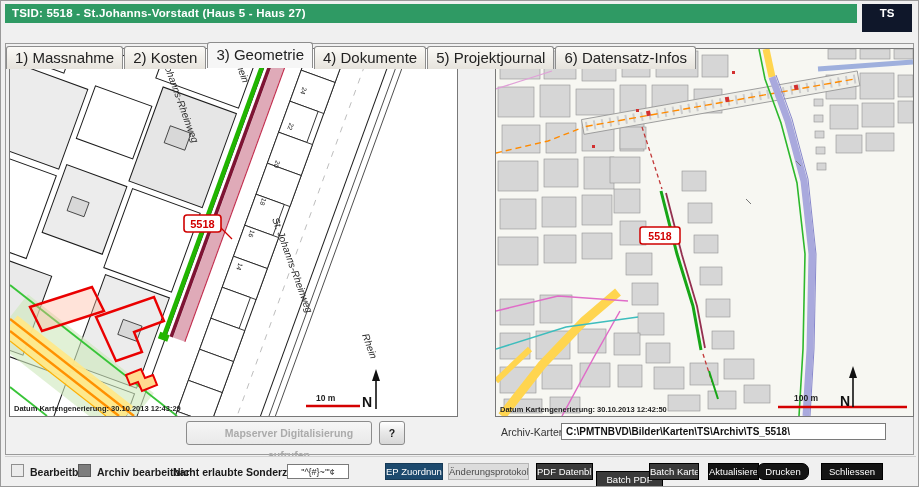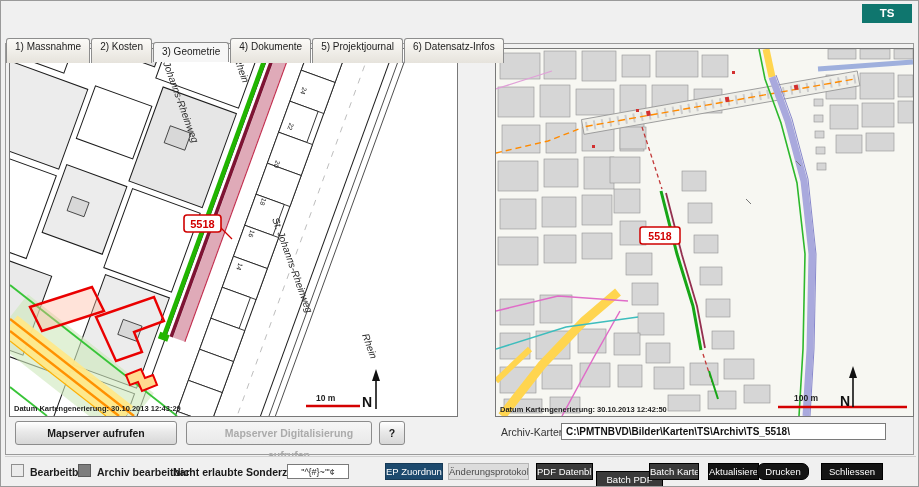--- a/index.html
+++ b/index.html
@@ -1,22 +1,22 @@
 <!DOCTYPE html>
 <html><head>
 <meta charset="utf-8">
 <style>
   html,body{margin:0;padding:0;background:#d8d8d8;font-family:"Liberation Sans",sans-serif;}
   .window{position:relative;width:919px;height:487px;background:#f0f0f0;border:1px solid #9a9a9a;box-sizing:border-box;overflow:hidden;}
   .titlebar{position:absolute;left:4px;top:3px;width:852px;height:19px;background:#2f9a64;color:#fff;
     font-size:11.5px;font-weight:bold;line-height:19px;padding-left:7px;box-sizing:border-box;letter-spacing:.2px;}
-  .ts-badge{position:absolute;left:861px;top:3px;width:50px;height:19px;background:#0f766e;color:#fff;
+  .ts-badge{position:absolute;left:861px;top:3px;width:50px;height:28px;background:#0f172a;color:#fff;
     font-size:11.5px;font-weight:bold;line-height:19px;text-align:center;}
   .tabs{position:absolute;left:5px;top:25px;height:18px;z-index:3;white-space:nowrap;}
-  .tab{display:inline-block;vertical-align:bottom;padding:2px 8px 11px;font-size:10px;color:#222;
+  .tab{display:inline-block;vertical-align:bottom;padding:2px 8px 3px;font-size:15px;color:#222;
     background:linear-gradient(#fbfaf7,#e6e3dc);border:1px solid #8d8d8d;border-bottom:none;
     border-radius:3px 3px 0 0;margin-right:1px;position:relative;top:1px;cursor:default;}
   .tab.active{background:#f6f6f6;top:0;padding-top:3px;padding-bottom:5px;z-index:4;margin-top:16px;}
   .panel{position:absolute;left:4px;top:42px;width:909px;height:412px;background:#f1f1f1;
     border:1px solid #9a9a9a;box-sizing:border-box;}
   .map-frame{position:absolute;border:1px solid #787878;background:#fff;overflow:hidden;}
   #leftMapFrame{left:3px;top:4px;width:447px;height:367px;}
   #rightMapFrame{left:489px;top:4px;width:417px;height:367px;}
   svg{display:block;font-family:"Liberation Sans",sans-serif;}
   .btn3d{position:absolute;height:24px;background:linear-gradient(#ffffff,#e9e9e9 45%,#d7d7d7);
@@ -36,20 +36,23 @@
   .fbtn.navy{background:#1d4a6e;border-color:#163a57;}
   .fbtn.lightgray{background:#dcdcdc;color:#4a4a4a;border-color:#b5b5b5;}
   .fbtn.darkgray{background:#3a3a3a;}
   .fbtn.black{background:#141414;}
 </style>
 </head>
 <body>
 
 <div class="window">
 
+  <div class="titlebar">
+    <span>TSID: 5518  -  St.Johanns-Vorstadt (Haus 5 - Haus 27)</span>
+  </div>
   <div class="ts-badge">TS</div>
 
   <div class="tabs">
     <span class="tab">1) Massnahme</span><span class="tab">2) Kosten</span><span class="tab active">3) Geometrie</span><span class="tab">4) Dokumente</span><span class="tab">5) Projektjournal</span><span class="tab">6) Datensatz-Infos</span>
   </div>
 
   <div class="panel">
 
     <div class="map-frame" id="leftMapFrame">
       <svg width="447" height="367" viewBox="0 0 447 367">
@@ -283,21 +286,20 @@
         </g>
         <g>
           <text x="344" y="357" font-size="14" font-weight="bold" fill="#111111">N</text>
           <line x1="357" y1="358" x2="357" y2="323" stroke="#111111" stroke-width="1.6"></line>
           <polygon points="353,329 357,317 361,329" fill="#111111"></polygon>
         </g>
         <text x="4" y="362.5" font-size="7.5" font-weight="bold" fill="#222222">Datum Kartengenerierung: 30.10.2013 12:42:50</text>
       </svg>
     </div>
 
-    <div class="btn3d" style="left:9px;top:377px;width:162px;">Mapserver aufrufen</div>
     <div class="btn3d disabled" style="left:180px;top:377px;width:186px;padding-left:20px;">Mapserver Digitalisierung aufrufen</div>
     <div class="btn3d" style="left:373px;top:377px;width:26px;">?</div>
 
     <div class="archive-label" style="left:495px;top:382px;">Archiv-Karten:</div>
     <input class="archive-input" style="left: 555px; top: 379px; width: 325px;" type="text" value="C:\PMTNBVD\Bilder\Karten\TS\Archiv\TS_5518\">
 
   </div>
 
   <div class="footer">
     <span class="legend-swatch" style="left:6px;background:#ebebeb;"></span>

